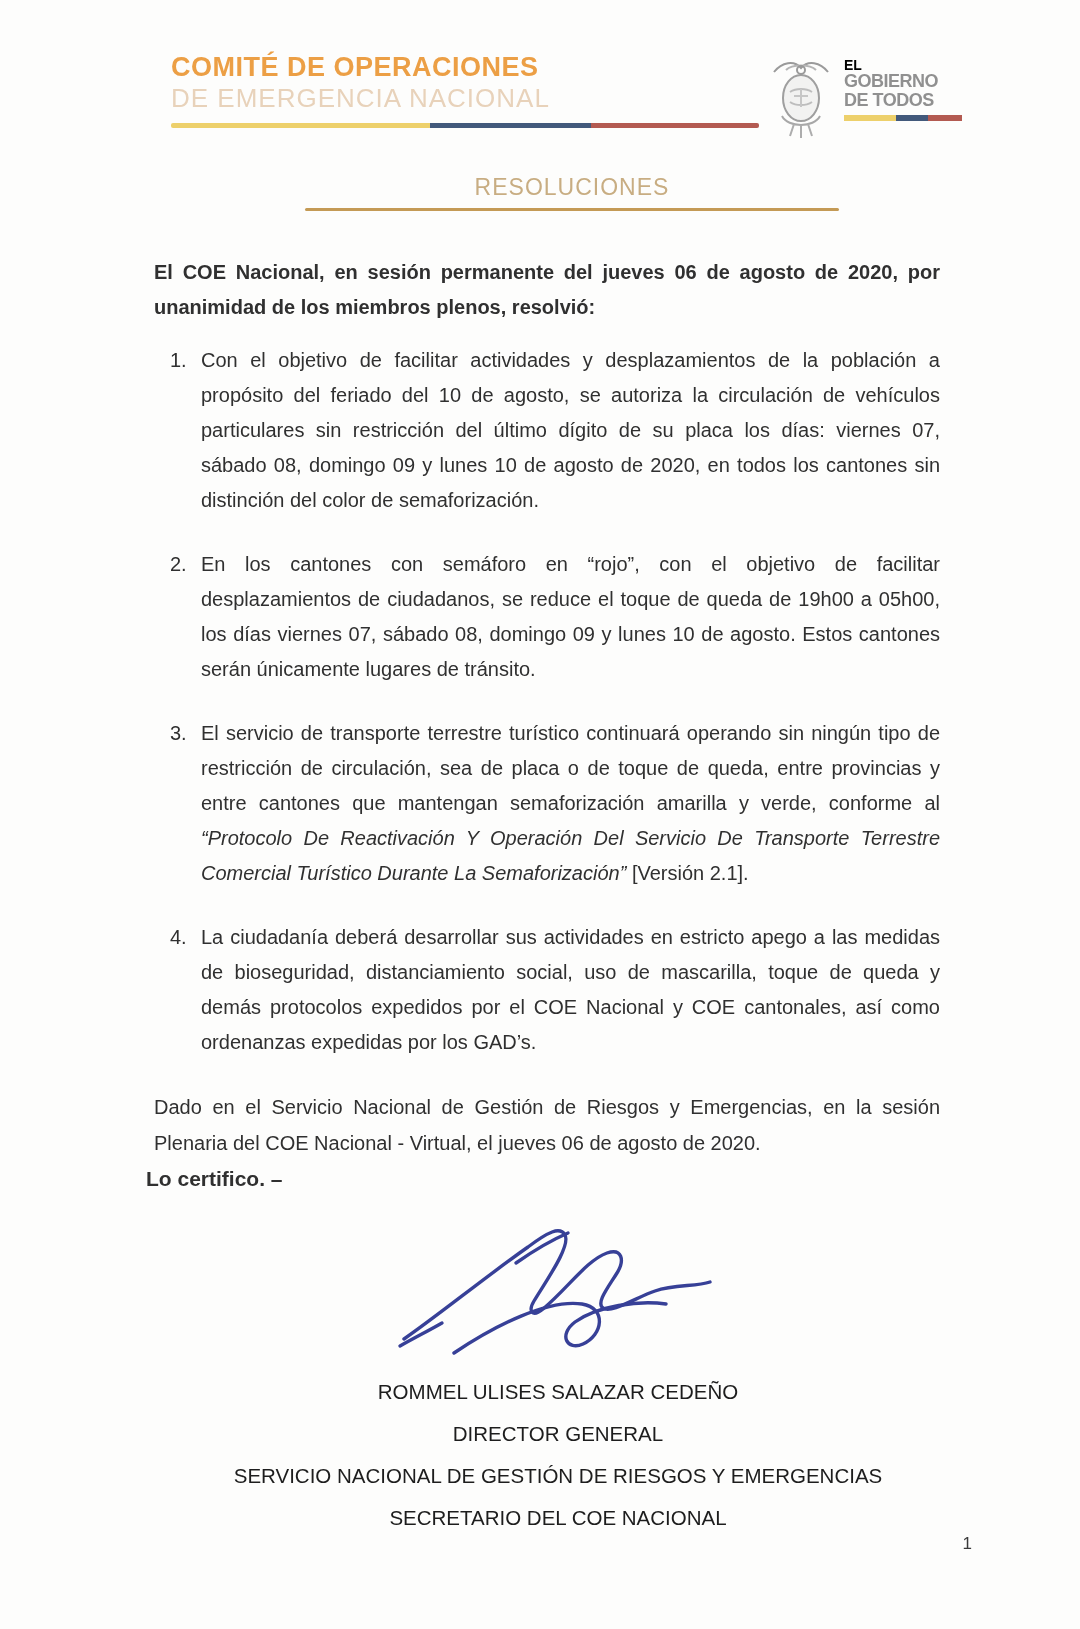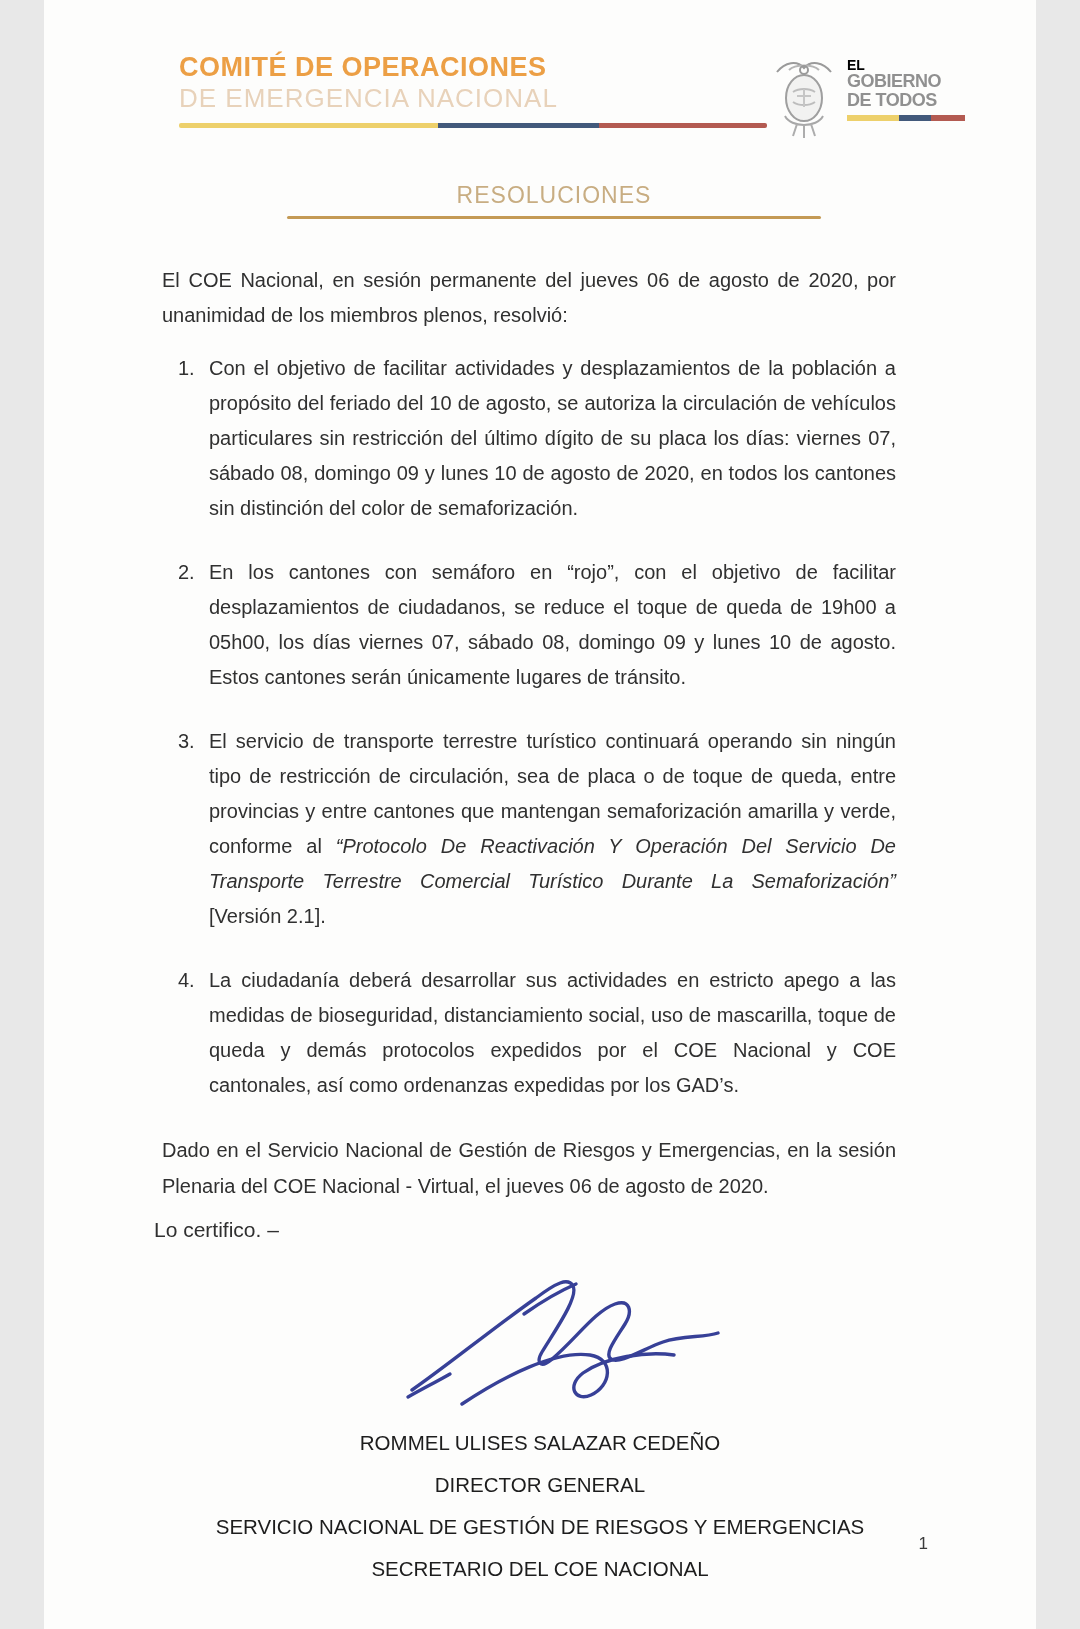--- a/index.html
+++ b/index.html
@@ -1,24 +1,25 @@
 <!DOCTYPE html>
 <html><head>
 <meta charset="utf-8">
 <style>
   html,body{margin:0;padding:0;background:#e8e8e8;}
   .page{
     position:relative;
-    width:992px;height:1629px;
+    width:1080px;height:1629px;
     margin:0 auto;
     background:#fdfdfc;
     font-family:"Liberation Sans", sans-serif;
     color:#303030;
     overflow:hidden;
     box-sizing:border-box;
+    padding-left:36px;
   }
   
   .header{
     display:flex;justify-content:space-between;align-items:flex-start;
     padding:52px 118px 0 135px;
   }
   .org-logo{width:600px;}
   .org-line1{font-size:27px;font-weight:bold;letter-spacing:.5px;color:#EC9F45;line-height:1.15;}
   .org-line2{font-size:26px;font-weight:normal;letter-spacing:1px;color:#E8D2BA;line-height:1.2;}
   .flagbar{display:flex;height:5px;width:588px;margin-top:9px;border-radius:2px;overflow:hidden;}
@@ -27,32 +28,32 @@
   .flagbar .r{width:28.5%;background:#B35A51;}
   .gov-logo{display:flex;align-items:flex-start;margin-top:6px;}
   .gov-text{margin-left:6px;}
   .gov-l1{font-size:14px;font-weight:bold;color:#000000;line-height:1;}
   .gov-l2,.gov-l3{font-size:18px;font-weight:bold;color:#909090;line-height:1.05;letter-spacing:-.5px;}
   .gov-flagbar{display:flex;height:6px;width:118px;margin-top:5px;}
   .gov-flagbar .y{width:44%;background:#EDD06B;}
   .gov-flagbar .b{width:27.5%;background:#42597B;}
   .gov-flagbar .r{width:28.5%;background:#B35A51;}
   
-  .title-block{width:534px;margin:38px auto 0 auto;transform:translateX(14px);text-align:center;}
+  .title-block{width:534px;margin:30px auto 0 auto;transform:translateX(14px);text-align:center;}
   .title-1{font-size:23px;color:#C8AD82;letter-spacing:1px;}
   .title-rule{height:3px;background:#C49A55;margin:7px 0 6px 0;border-radius:2px;}
   .title-2{font-size:27px;color:#C2A379;letter-spacing:.5px;white-space:nowrap;}
   
   .body-text{margin:44px 140px 0 118px;font-size:20px;line-height:35px;text-align:justify;}
-  .intro{font-weight:normal;}
+  .intro{font-weight:bold;}
   .res-list{margin:18px 140px 0 118px;}
   .res-item{position:relative;padding-left:47px;font-size:20px;line-height:35px;text-align:justify;margin-bottom:29px;}
   .res-num{position:absolute;left:16px;top:0;}
   .closing{margin:8px 140px 0 118px;font-size:20px;line-height:36px;text-align:justify;}
-  .certify{margin:14px 140px 0 110px;font-size:21px;font-weight:normal;}
+  .certify{margin:6px 140px 0 110px;font-size:21px;font-weight:bold;}
   
   .sig-wrap{margin:14px 0 0 360px;width:330px;height:160px;}
   .sign-block{margin-top:6px;text-align:center;font-weight:normal;font-size:20.5px;line-height:42px;color:#1d1d1d;}
   .page-num{position:absolute;right:108px;bottom:75px;font-size:17px;color:#3a3a3a;}
 </style>
 </head>
 <body>
 
 <div class="page">
 

